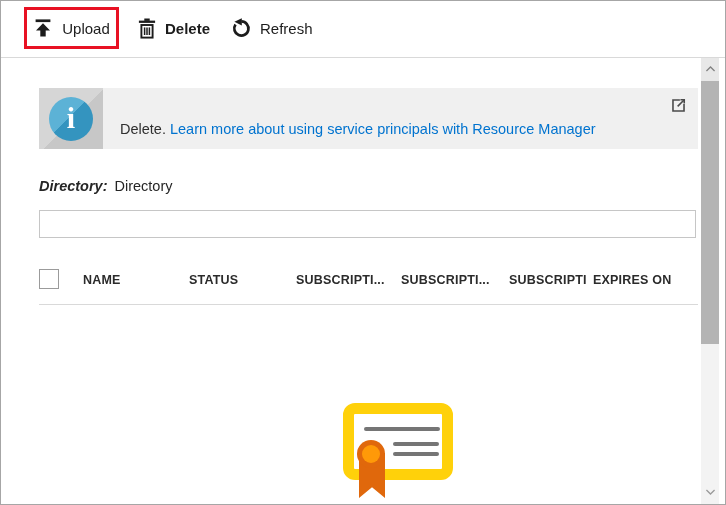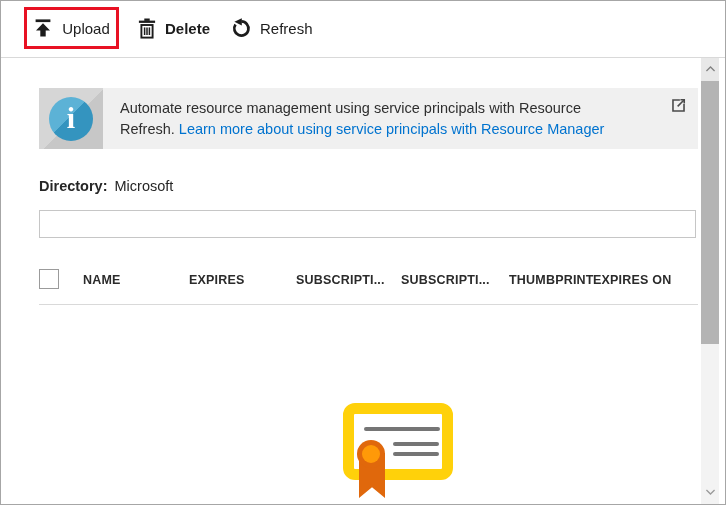--- a/index.html
+++ b/index.html
@@ -25,21 +25,21 @@
   .info-circle { width:44px; height:44px; border-radius:50%;
     background:linear-gradient(135deg,#5cb2d6 46%,#3494bf 46%);
     color:#fff; display:flex; align-items:center; justify-content:center;
     font-family:"Liberation Serif", serif; font-weight:bold; font-size:30px; line-height:1; padding-bottom:2px; }
   .banner-text { position:absolute; left:81px; top:10px; width:545px; font-size:14.5px; line-height:21px; color:#2f2f2f; }
   .banner-text a { color:#0073cf; text-decoration:none; cursor:pointer;text-align:center; }
   .ext-icon { position:absolute; right:11px; top:9px; width:17px; height:17px; cursor:pointer; }
 
   
   .directory-row { position:absolute; left:38px; top:177px; font-size:14.5px; color:#262626; }
-  .directory-row .lbl { font-weight:bold; margin-right:7px; }
+  .directory-row .lbl { font-weight:bold; margin-right:7px;font-style:italic; }
   .filter-input { position:absolute; left:38px; top:209px; width:657px; height:28px;
     border:1px solid #c6c6c6; background:#fff; font-size:14px; padding:0 8px; outline:none; font-family:"Liberation Sans", sans-serif; }
 
   
   .checkbox { position:absolute; left:38px; top:268px; width:20px; height:20px; border:1px solid #9b9b9b; background:#fff; cursor:pointer; }
   .col-h { position:absolute; top:272px; font-size:12.5px; font-weight:bold; color:#2b2b2b; letter-spacing:0.2px; white-space:nowrap; }
   .header-divider { position:absolute; left:38px; top:303px; width:659px; height:1px; background:#d9d9d9; }
 
   
   .cert-frame { position:absolute; left:342px; top:402px; width:110px; height:77px;
@@ -101,45 +101,45 @@
       </span>
       <span>Refresh</span>
     </button>
   </div>
 
   <div class="banner">
     <div class="banner-iconbox">
       <div class="info-circle">i</div>
     </div>
     <div class="banner-text">
-      <span>Automate resource management using service principals with Resource</span><br>
-      <span>Refresh.</span>
+      <br>
+      <span>Delete.</span>
       <a>Learn more about using service principals with Resource Manager</a>
     </div>
     <span class="ext-icon">
       <svg width="17" height="17" viewBox="0 0 16 16" fill="none" stroke="#4a4a4a" stroke-width="1.5">
         <path d="M9.3 2.8 H2.8 V13.2 H13.2 V6.7"></path>
         <path d="M9.8 2.6 H13.4 V6.2"></path>
         <line x1="7.2" y1="8.8" x2="13.2" y2="2.8"></line>
       </svg>
     </span>
   </div>
 
   <div class="directory-row">
-    <span class="lbl">Directory:</span><span>Microsoft</span>
+    <span class="lbl">Directory:</span><span>Directory</span>
   </div>
 
   <input class="filter-input" type="text" value="" style="">
 
   <div class="checkbox"></div>
   <span class="col-h" style="left:82px">NAME</span>
-  <span class="col-h" style="left:188px">EXPIRES</span>
+  <span class="col-h" style="left:188px">STATUS</span>
   <span class="col-h" style="left:295px">SUBSCRIPTI...</span>
   <span class="col-h" style="left:400px">SUBSCRIPTI...</span>
-  <span class="col-h" style="left:508px">THUMBPRINT</span>
+  <span class="col-h" style="left:508px">SUBSCRIPTI</span>
   <span class="col-h" style="left:592px">EXPIRES ON</span>
   <div class="header-divider"></div>
 
   <div>
     <div class="cert-frame"></div>
     <div class="cert-line cl1"></div>
     <div class="cert-line cl2"></div>
     <div class="cert-line cl3"></div>
     <div class="ribbon-tail"></div>
     <div class="ribbon-outer"></div>

